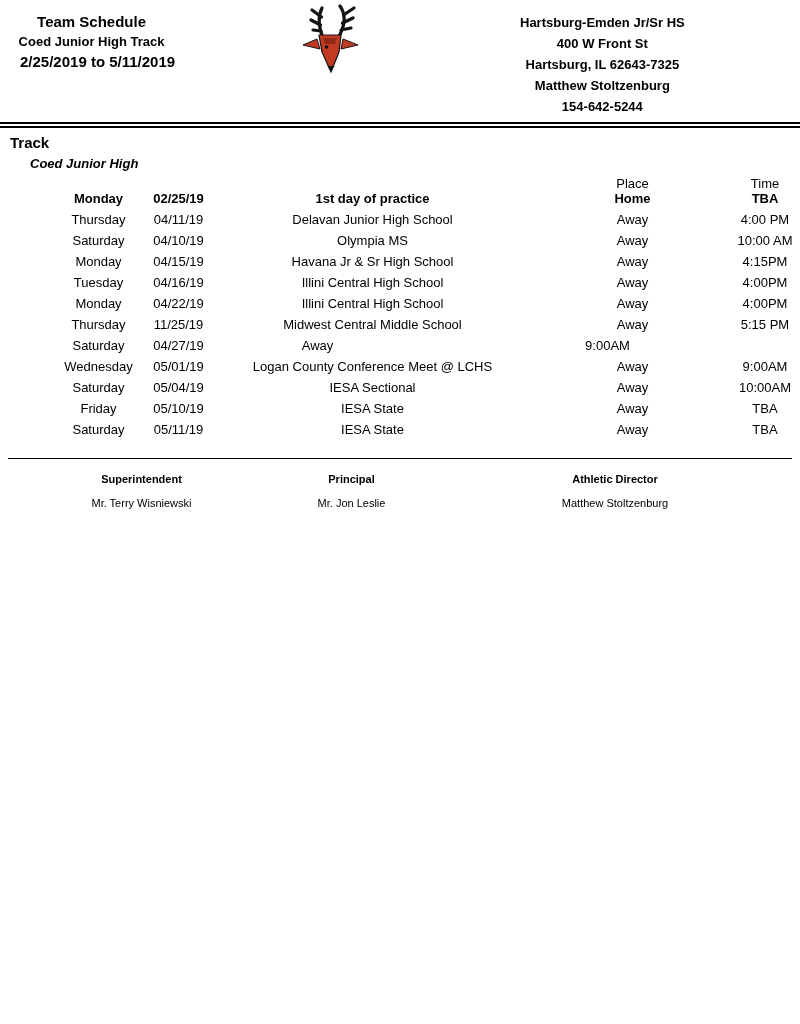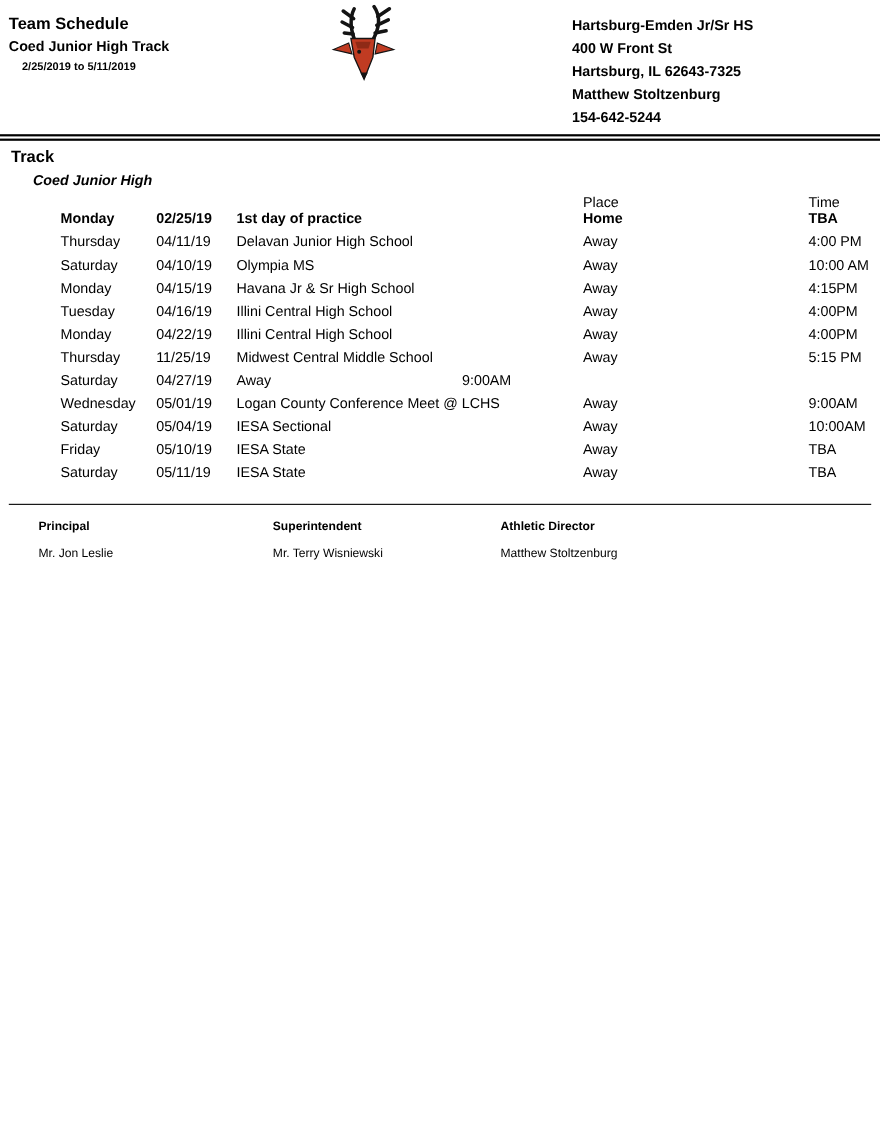--- a/index.html
+++ b/index.html
@@ -9,31 +9,32 @@
     color: #000;
     width: 800px;
     height: 1024px;
     position: relative;
   }
   .page {
     position: relative;
     width: 800px;
     height: 964px;
     background: #fff;
+    text-align: center;
   }
 
   
   .hdr-left {
     position: absolute;
     left: 8px; top: 12px;
     font-weight: bold;
   }
   .hdr-title { font-size: 15px; line-height: 20px; }
   .hdr-subtitle { font-size: 13px; line-height: 20px; }
-  .hdr-range { font-size: 10px; line-height: 20px; margin-left: 12px; }
+  .hdr-range { font-size: 15px; line-height: 20px; margin-left: 12px; }
 
   .hdr-logo {
     position: absolute;
     left: 293px; top: 4px;
     width: 74px; height: 76px;
   }
 
   .hdr-right {
     position: absolute;
     left: 520px; top: 12px;
@@ -268,26 +269,26 @@
       <div class="c-place">Away</div>
       <div class="c-time">TBA</div>
     </div>
   </div>
   </div>
 
   <div class="footer-rule"></div>
 
   <div class="officials">
     <div class="official">
+      <span class="o-title">Superintendent</span>
+      <span class="o-name">Mr. Terry Wisniewski</span>
+    </div>
+    <div class="official">
       <span class="o-title">Principal</span>
       <span class="o-name">Mr. Jon Leslie</span>
-    </div>
-    <div class="official">
-      <span class="o-title">Superintendent</span>
-      <span class="o-name">Mr. Terry Wisniewski</span>
     </div>
     <div class="official">
       <span class="o-title">Athletic Director</span>
       <span class="o-name">Matthew Stoltzenburg</span>
     </div>
   </div>
 
 </div>
 
 </body></html>

